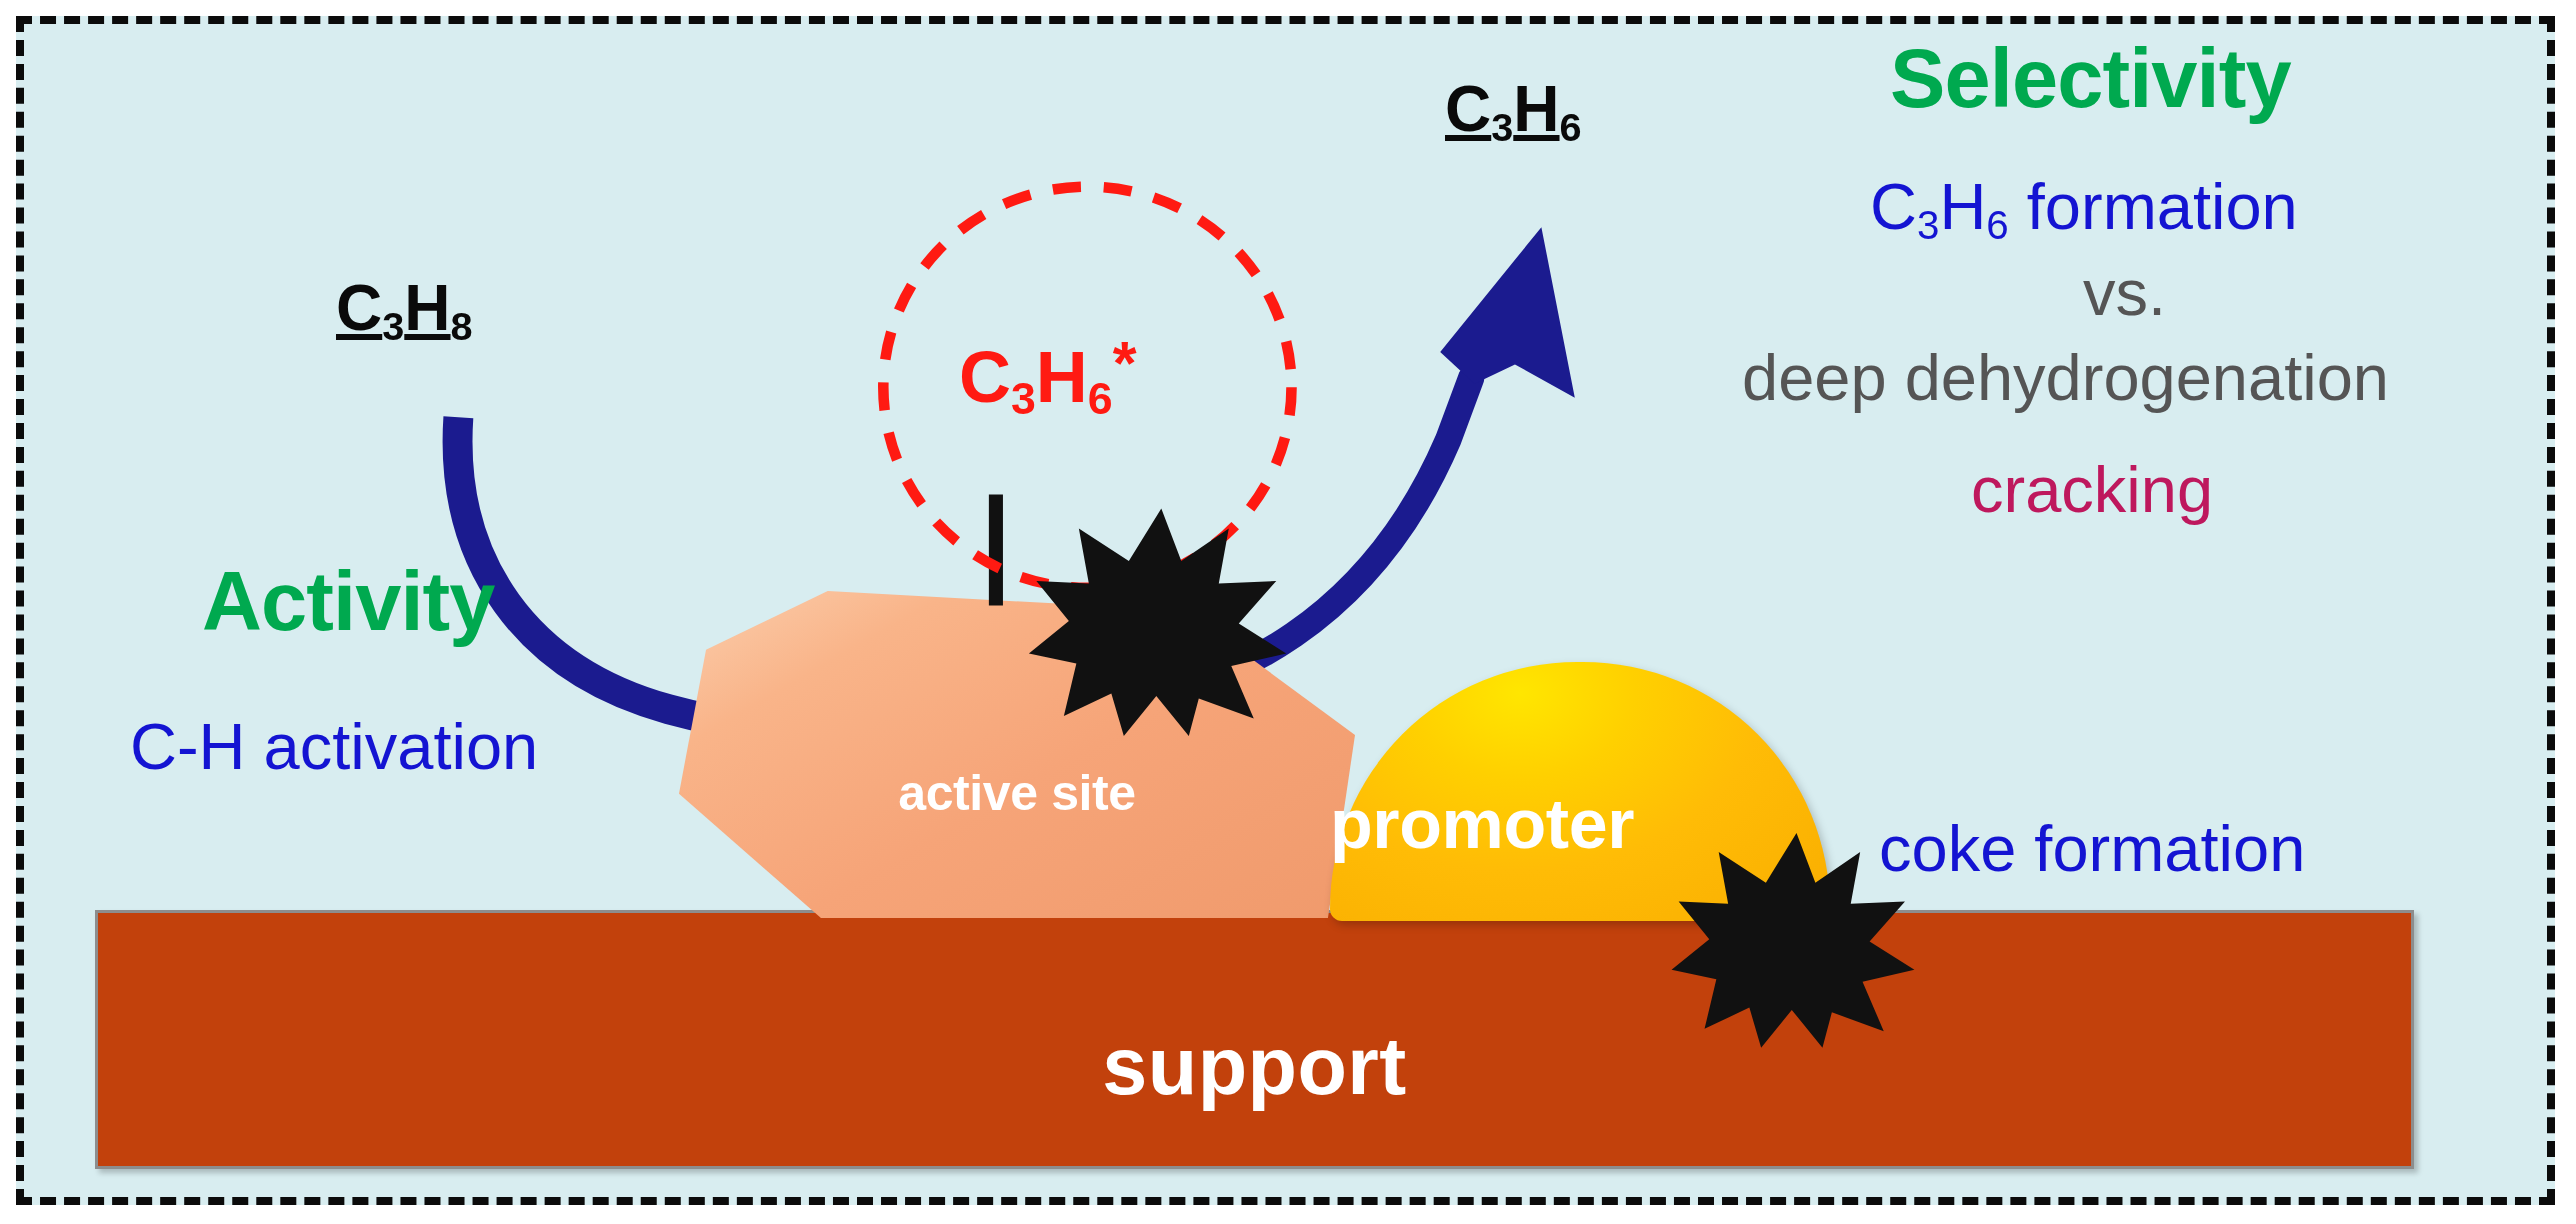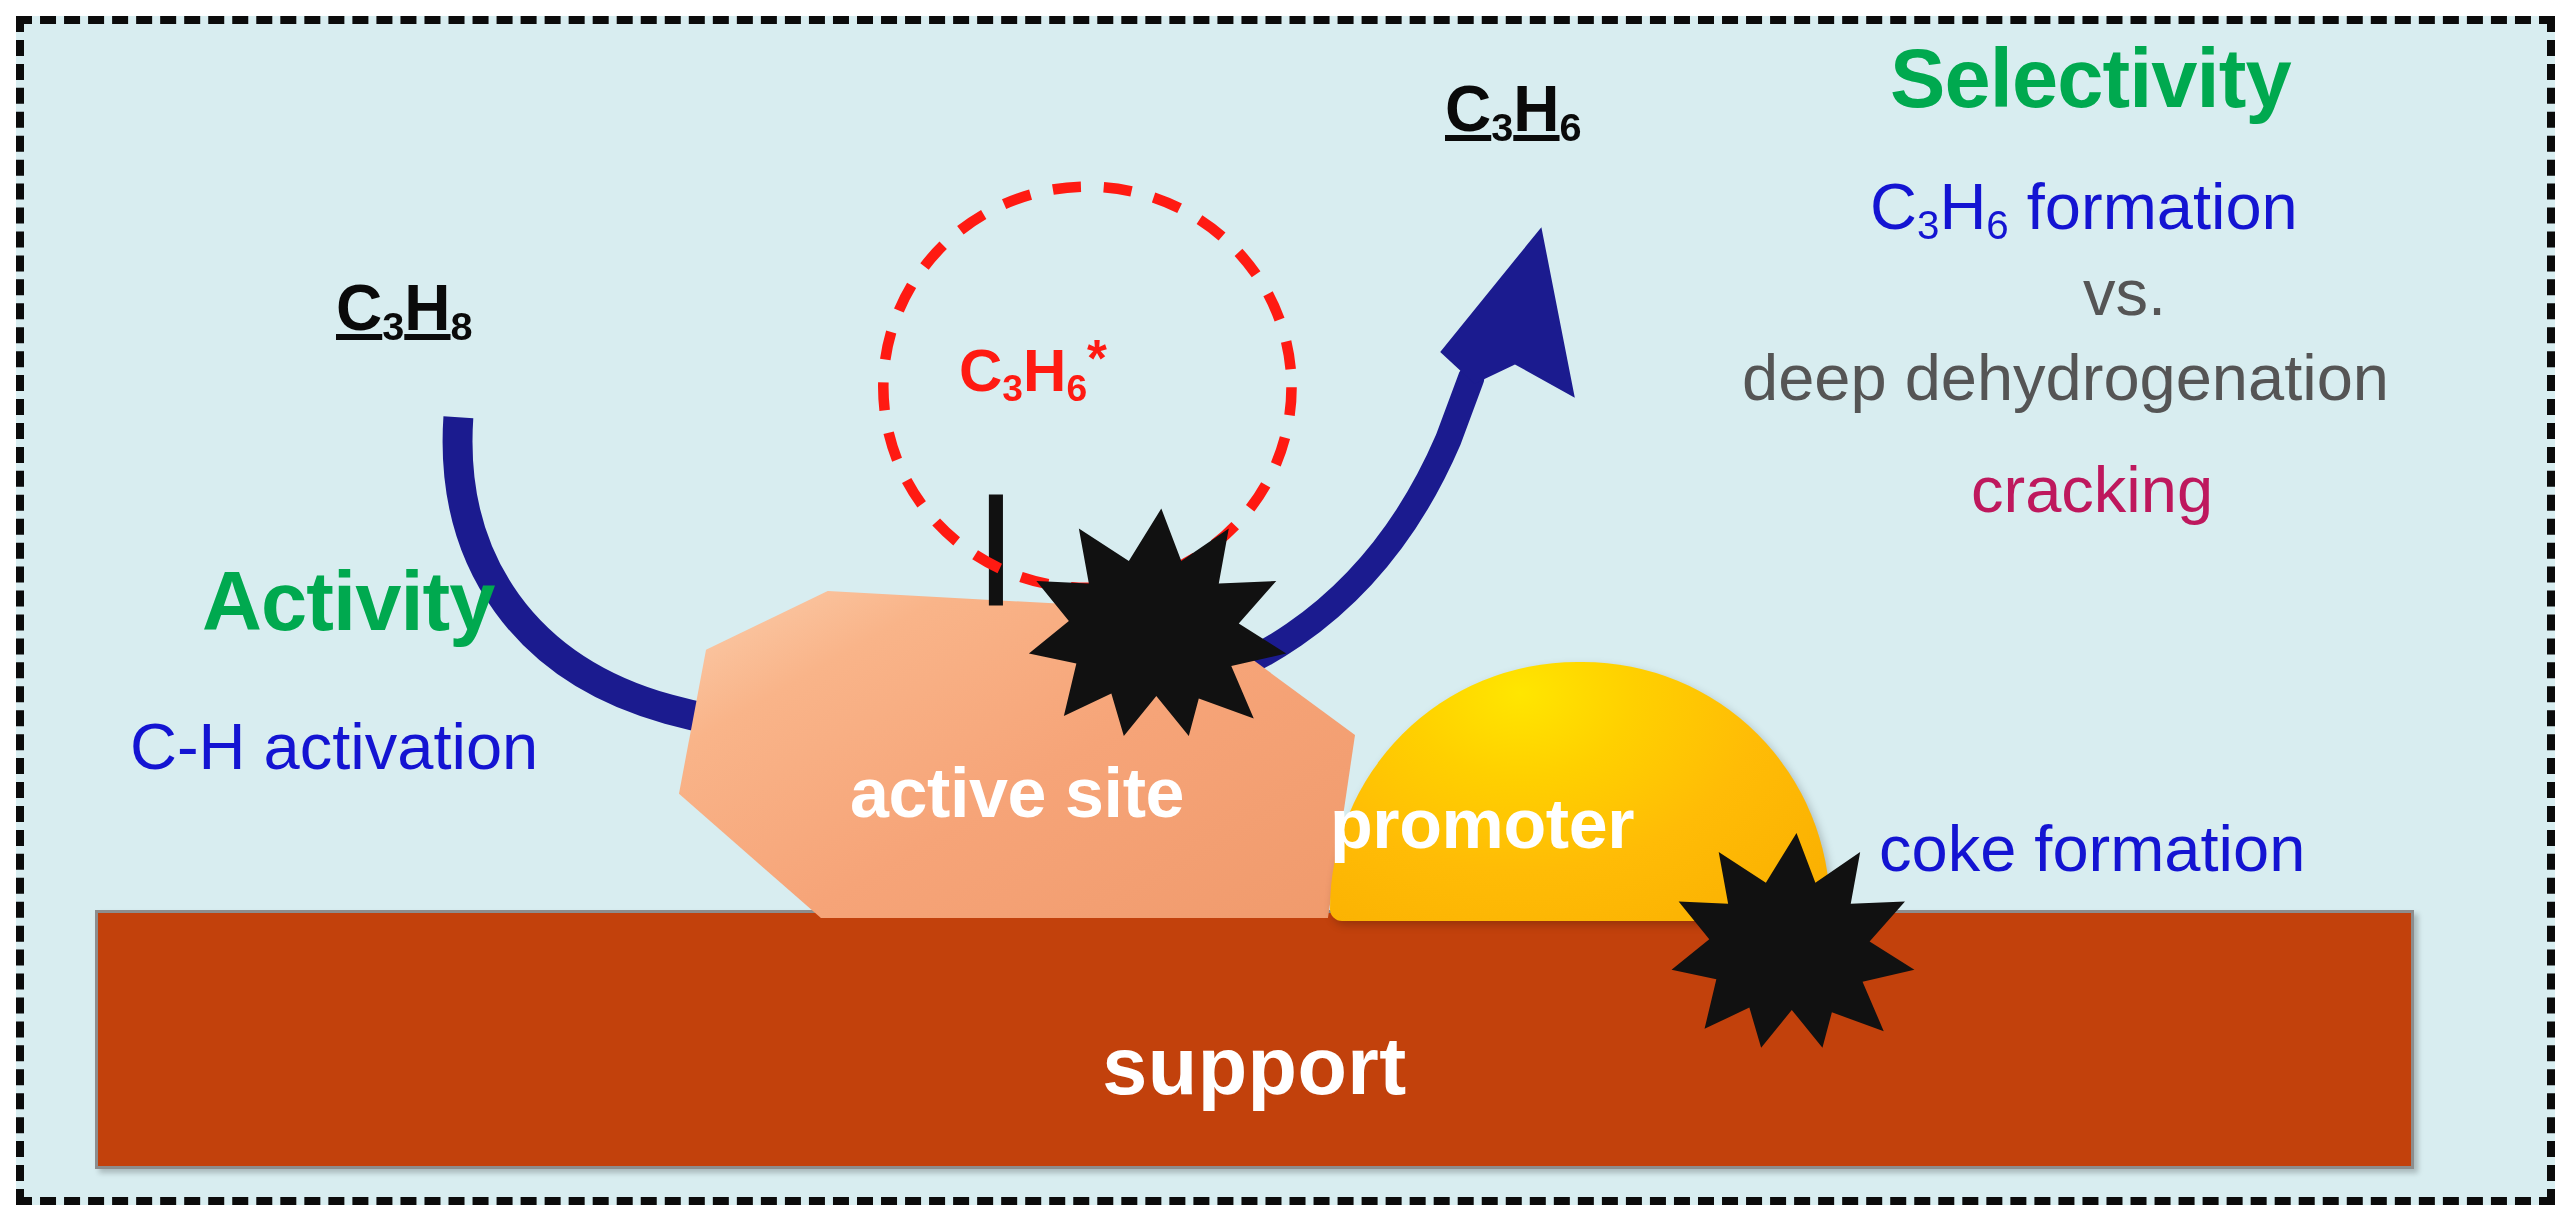--- a/index.html
+++ b/index.html
@@ -61,21 +61,21 @@
   }
   .formula-black {
     color: #0a0a0a;
     font-weight: bold;
     font-size: 64px;
     text-decoration: underline;
   }
   .formula-red {
     color: #FF1A12;
     font-weight: bold;
-    font-size: 60px;
+    font-size: 72px;
   }
   sub {
     font-size: 0.62em;
     vertical-align: -0.26em;
     line-height: 0;
   }
   sup {
     font-size: 0.85em;
     vertical-align: 0.30em;
     line-height: 0;
@@ -118,21 +118,21 @@
     position: absolute;
     left: 679px;
     top: 591px;
     width: 676px;
     height: 327px;
     display: flex;
     align-items: center;
     justify-content: center;
     color: #ffffff;
     font-weight: bold;
-    font-size: 70px;
+    font-size: 50px;
     letter-spacing: -0.4px;
     padding-top: 76px;
     box-sizing: border-box;
   }
   #promoter {
     position: absolute;
     left: 1330px;
     top: 662px;
     width: 500px;
     height: 259px;

